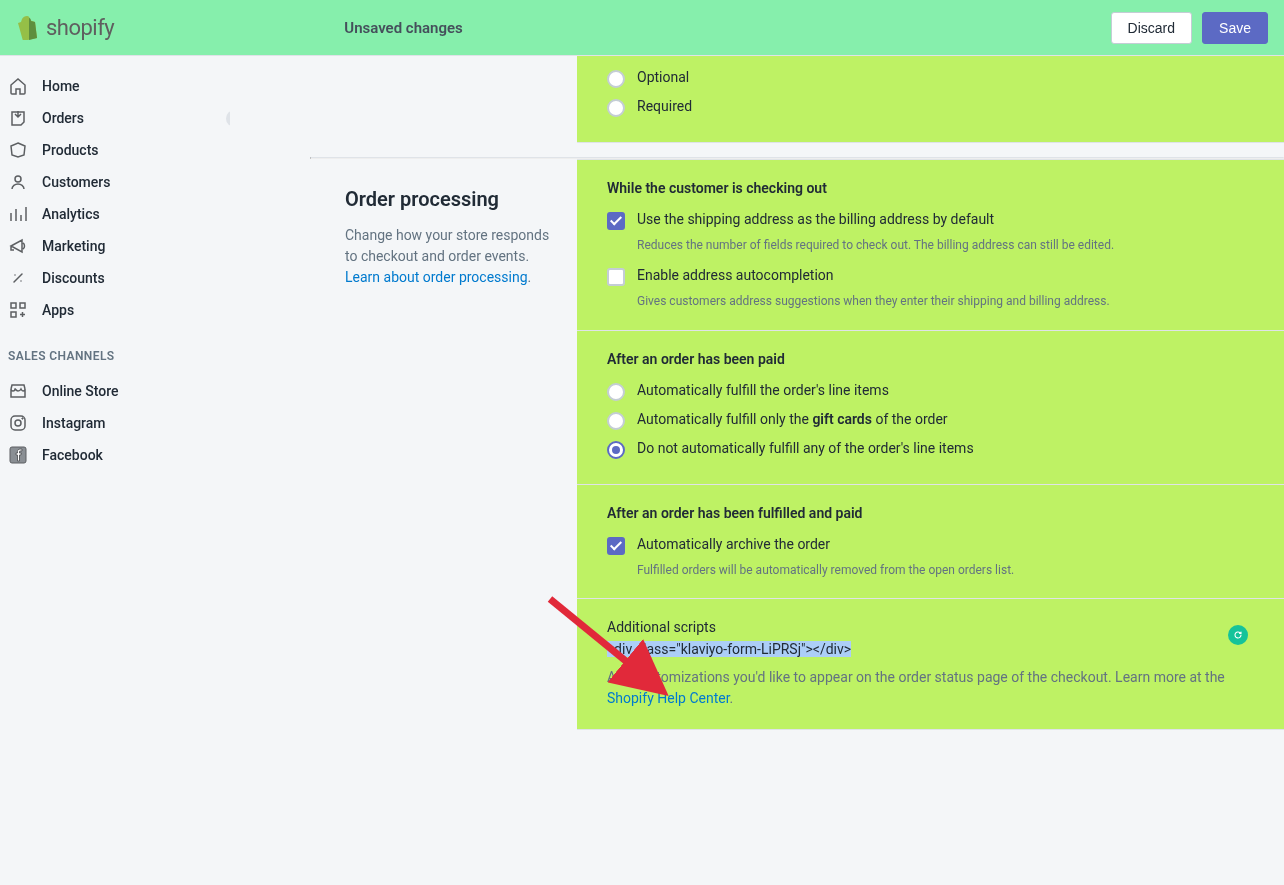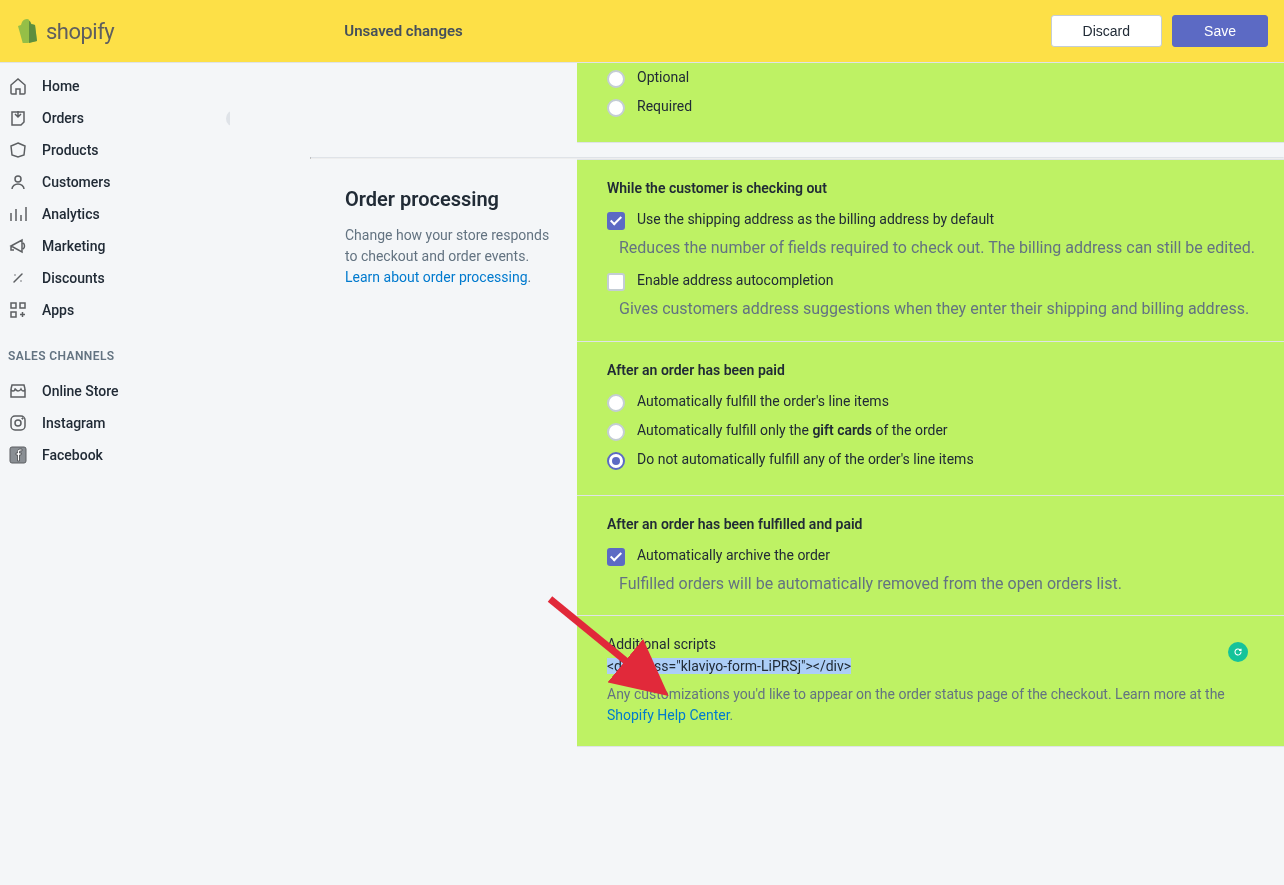--- a/index.html
+++ b/index.html
@@ -8,35 +8,35 @@
     font-size: 14px;
     color: #212b36;
     background: #f4f6f8;
     width: 1284px;
     height: 885px;
     overflow: hidden;
   }
   .topbar {
     position: fixed;
     top: 0; left: 0; right: 0;
-    height: 63px;
-    background: #fde047;
+    height: 56px;
+    background: #86efac;
     border-bottom: 1px solid #dfe3e8;
     display: flex;
     align-items: center;
     padding: 0 16px;
     z-index: 100;
   }
   .logo { display: flex; align-items: center; gap: 6px; }
   .logo-icon { width: 24px; height: 24px; }
   .logo-text { font-weight: 400; font-size: 22px; color: #5f5f5f; letter-spacing: -0.5px; }
   .topbar-title { margin-left: 230px; font-weight: 600; font-size: 15px; color: #454f5b; }
   .topbar-actions { margin-left: auto; display: flex; gap: 10px; }
   .btn {
-    padding: 7px 31px;
+    padding: 7px 16px;
     border-radius: 3px;
     font-size: 14px;
     font-weight: 400;
     cursor: pointer;
     border: 1px solid #c4cdd5;
     background: #fff;
     color: #212b36;
   }
   .btn-primary { background: #5c6ac4; border-color: #5c6ac4; color: #fff; }
   .sidebar {
@@ -109,21 +109,21 @@
   .radio { border-radius:50%; }
   .radio.checked { border-color:#5c6ac4; position:relative; }
   .radio.checked::after { content:""; position:absolute; left:3px; top:3px; width:8px; height:8px; background:#5c6ac4; border-radius:50%; }
   .checkbox { border-radius:3px; }
   .checkbox.checked { background:#5c6ac4; border-color:#5c6ac4; position:relative; }
   .checkbox.checked::after {
     content:""; position:absolute; left:4px; top:0px; width:4px; height:9px;
     border: solid #fff; border-width: 0 2px 2px 0; transform: rotate(45deg);
   }
   .option-label { font-size:14px; color:#212b36; }
-  .option-hint { font-size:16px; color:#637381; margin-left:12px; margin-top:2px; line-height:1.4; }
+  .option-hint { font-size:12px; color:#637381; margin-left:30px; margin-top:2px; line-height:1.4; }
   .section-heading { font-weight:600; font-size:14px; margin-bottom:10px; }
   .side-title { font-size:20px; font-weight:600; margin-bottom:14px; }
   .side-desc { font-size:14px; color:#637381; line-height:1.5; }
   .side-desc a { color:#007ace; text-decoration:none; }
   .field-label { font-size:14px; color:#212b36; margin-bottom:6px; display:block; }
   .sel-highlight { background: #accef7; }
   .field-hint { font-size:14px; color:#637381; margin-top:10px; line-height:1.5; }
   .field-hint a { color:#007ace; text-decoration:none; }
   .divider {
     border-top: 1px solid #dfe3e8;

